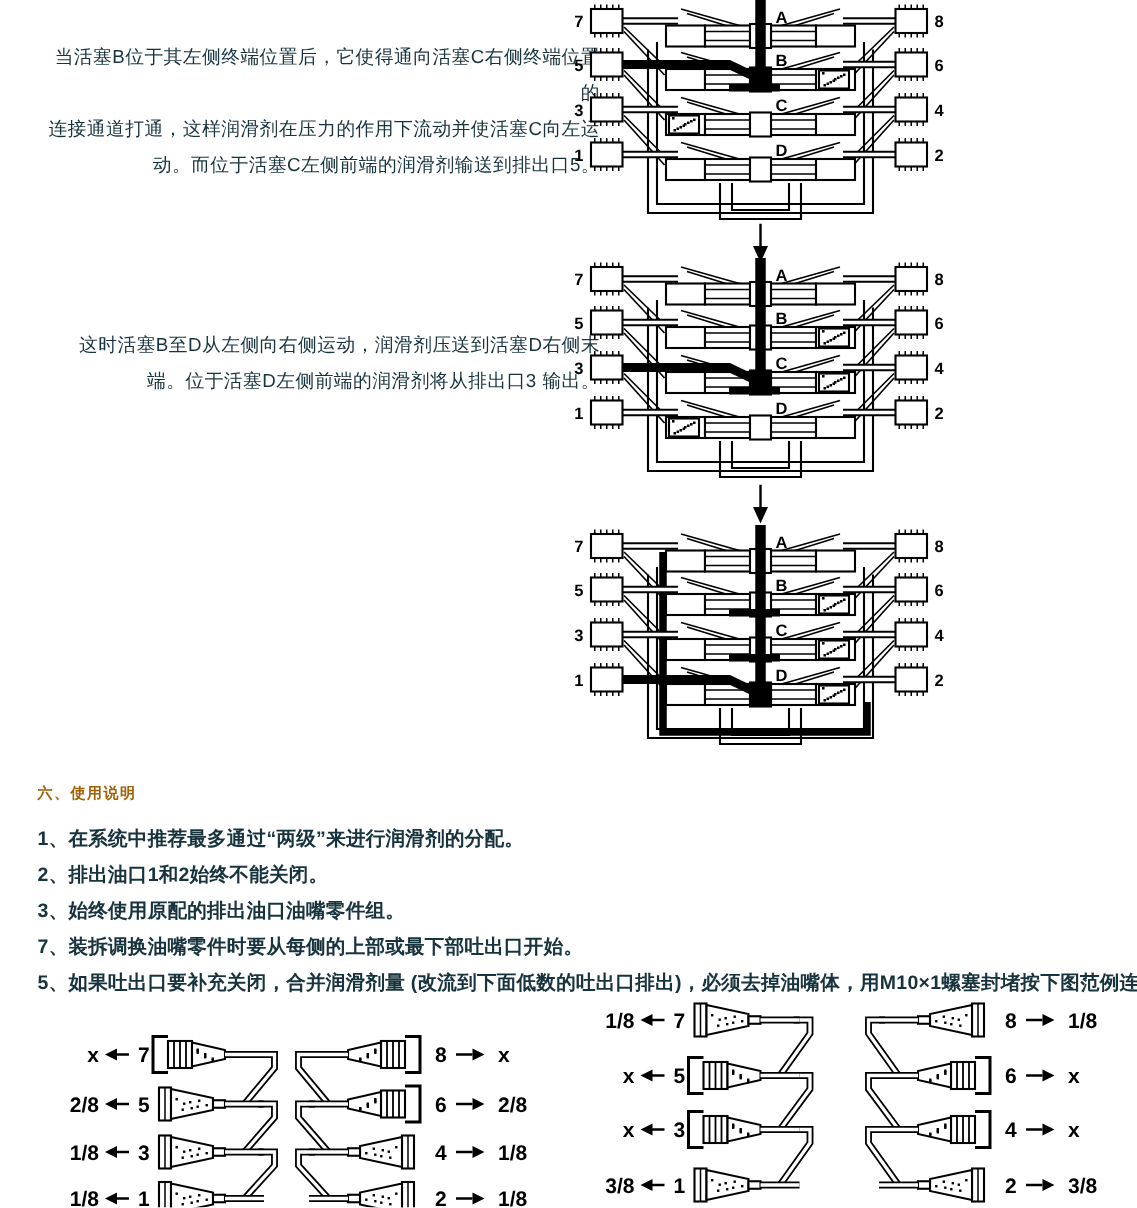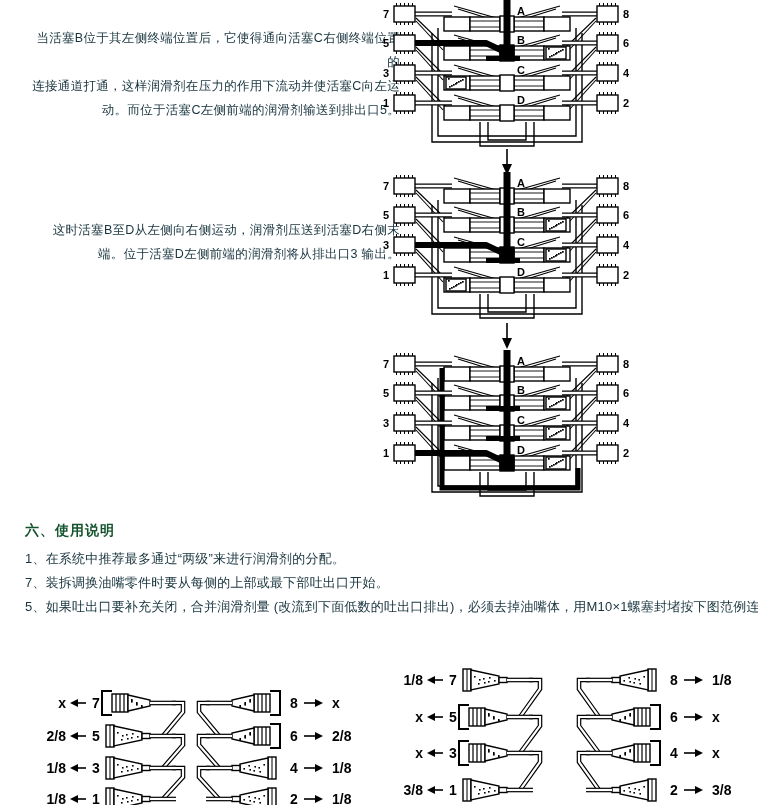--- a/index.html
+++ b/index.html
@@ -3,24 +3,24 @@
 <meta charset="utf-8">
 <style>
   html,body{margin:0;padding:0;background:#fff;}
   .page{position:relative;width:758px;height:805px;background:#fff;overflow:hidden;
         font-family:"Liberation Sans","DejaVu Sans",sans-serif;}
   .para{position:absolute;margin:0;width:372px;font-size:12.5px;line-height:24px;
         color:#17333d;white-space:pre-line;letter-spacing:.3px;text-align:right;}
   .p1{left:28px;top:26px;}
   .p2{left:28px;top:218px;}
   .p3{left:28px;top:362px;}
-  .sec-title{position:absolute;left:25px;top:522px;margin:0;font-size:14px;font-weight:bold;
-        color:#14532d;letter-spacing:1px;}
+  .sec-title{position:absolute;left:25px;top:522px;margin:0;font-size:10px;font-weight:bold;
+        color:#a16207;letter-spacing:1px;}
   .items{position:absolute;left:25px;top:547px;width:733px;}
-  .items p{margin:0;font-size:13px;line-height:24px;color:#17333d;white-space:nowrap;letter-spacing:.2px;}
+  .items p{margin:0;font-size:13px;line-height:24px;color:#17333d;white-space:nowrap;letter-spacing:.2px;font-weight:bold;}
   .diagram{position:absolute;width:248px;height:152px;}
   .d0{left:382px;top:0;}
   .d1{left:382px;top:172px;}
   .d2{left:382px;top:350px;}
   .flow-arrow{position:absolute;width:18px;height:26px;}
   .a0{left:498px;top:149px;}
   .a1{left:498px;top:323px;}
   .fitgrp{position:absolute;width:175px;height:142px;text-align:center;}
   .f0{left:26px;top:687px;}
   .f1{left:188px;top:687px;}
@@ -466,20 +466,22 @@
         <text x="135" y="15" class="pl">A</text>
         <text x="135" y="44" class="pl">B</text>
         <text x="135" y="74" class="pl">C</text>
         <text x="135" y="104" class="pl">D</text>
       </svg></div>
 
   <h3 class="sec-title">六、使用说明</h3>
 
   <div class="items">
     <p>1、在系统中推荐最多通过“两级”来进行润滑剂的分配。</p>
+    <p>2、排出油口1和2始终不能关闭。</p>
+    <p>3、始终使用原配的排出油口油嘴零件组。</p>
     <p>7、装拆调换油嘴零件时要从每侧的上部或最下部吐出口开始。</p>
     <p>5、如果吐出口要补充关闭，合并润滑剂量 (改流到下面低数的吐出口排出)，必须去掉油嘴体，用M10×1螺塞封堵按下图范例连接。</p>
   </div>
 
   <div class="fitgrp f0"><svg viewBox="0 0 175 142" width="175" height="142">
         <path d="M 146 16 H 157 V 25 L 137 49" fill="none" stroke="#000" stroke-width="4.6"></path>
         <path d="M 146 16 H 157 V 25 L 137 49" fill="none" stroke="#fff" stroke-width="2.2"></path>
         <path d="M 146 49 H 157 V 58 L 137 81" fill="none" stroke="#000" stroke-width="4.6"></path>
         <path d="M 146 49 H 157 V 58 L 137 81" fill="none" stroke="#fff" stroke-width="2.2"></path>
         <path d="M 146 81 H 157 V 90 L 137 112" fill="none" stroke="#000" stroke-width="4.6"></path>

